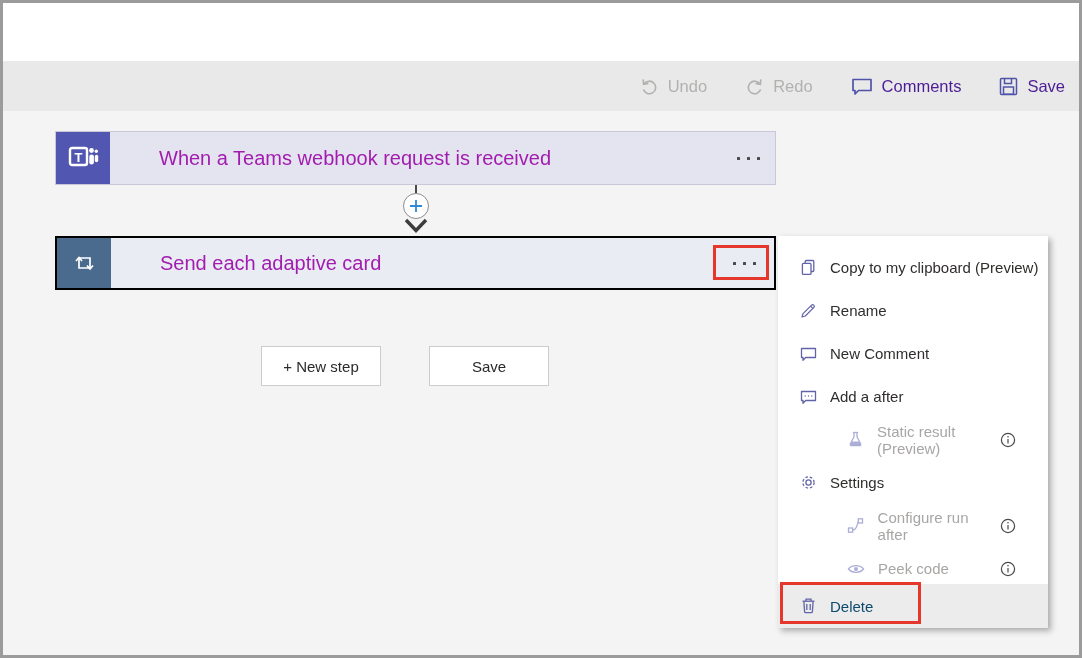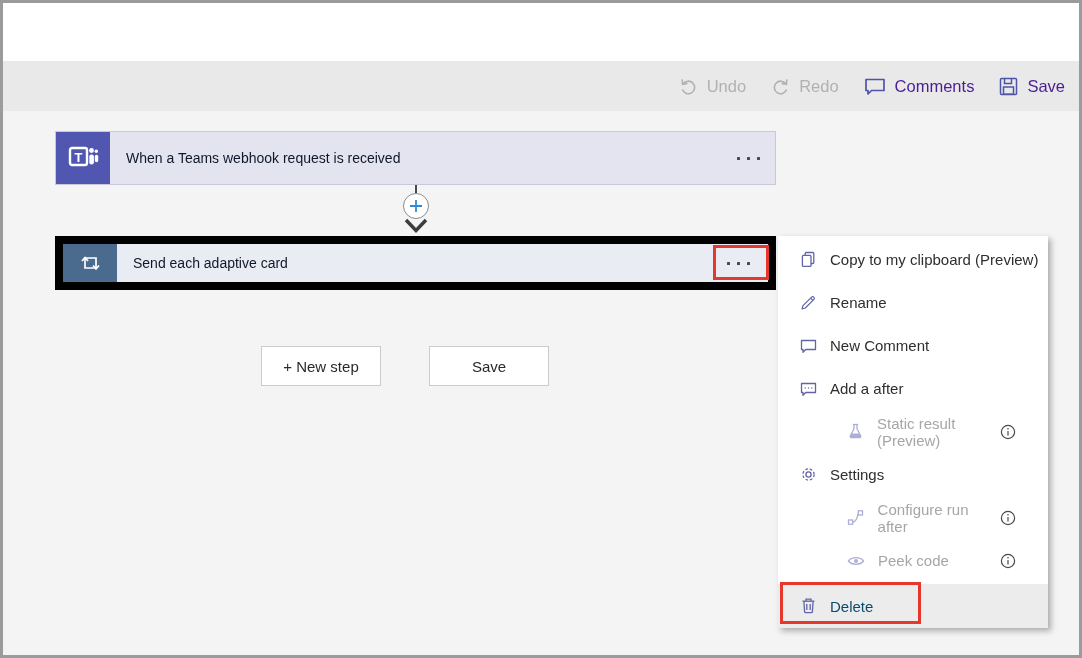--- a/index.html
+++ b/index.html
@@ -9,44 +9,44 @@
   #screen {
     position:relative; width:1082px; height:658px;
     border:3px solid #9b9b9b; background:#fff; overflow:hidden;
   }
 
   
   .topstrip { position:absolute; left:0; top:0; width:100%; height:58px; background:#fff; }
   .toolbar {
     position:absolute; left:0; top:58px; width:100%; height:50px;
     background:#e9e9e9; display:flex; align-items:center; justify-content:flex-end;
-    padding-right:14px; gap:25px;
+    padding-right:14px; gap:38px;
   }
   .tb-item { display:flex; align-items:center; gap:9px; font-size:16.5px; cursor:pointer; }
   .tb-item.disabled { color:#b3b1af; cursor:default; }
   .tb-item.enabled { color:#4c1d95; }
   .tb-item svg { display:block; }
 
   
   .canvas { position:absolute; left:0; top:108px; width:100%; height:544px; background:#f4f4f4; }
 
   
   .card {
     position:absolute; left:52px; width:721px; height:54px;
     display:flex; align-items:center; cursor:pointer;
   }
   .card-trigger { top:128px; background:#e4e4f0; border:1px solid #c8c8d8; }
-  .card-action  { top:233px; background:#e9edf3; border:8px solid #000000; }
+  .card-action  { top:233px; background:#e9edf3; border:2px solid #000000; }
   .card-icon {
     width:54px; height:100%; flex:0 0 54px;
     display:flex; align-items:center; justify-content:center;
   }
   .card-icon.teams { background:#5157b0; }
   .card-icon.loop  { background:#4a6b8d; }
-  .card-title { font-size:14px; color:#0f172a; padding-left:16px; }
+  .card-title { font-size:20px; color:#a21caf; padding-left:49px; }
 
   .ellipsis { position:absolute; top:0; height:100%; display:flex; align-items:center; gap:7px; cursor:pointer; }
   .ellipsis .dot { width:3px; height:3px; background:#4a4a4a; border-radius:0.5px; }
   .card-trigger .ellipsis { right:15px; }
   .card-action  .ellipsis { right:18px; }
 
   .highlight-box { position:absolute; border:3px solid #e5372b; pointer-events:none; }
   #hl-ellipsis { left:710px; top:242px; width:56px; height:35px; }
 
   
@@ -65,21 +65,21 @@
     display:flex; align-items:center; justify-content:center; cursor:pointer;
     font-family:inherit;
   }
   #btn-new-step { left:258px; }
   #btn-save-flow { left:426px; }
 
   
   .ctx-menu {
     position:absolute; left:775px; top:233px; width:270px; height:392px;
     background:#fff; box-shadow:3px 3px 6px rgba(0,0,0,0.3);
-    padding-top:2px;
+    padding-top:10px;
   }
   .menu-item {
     height:43px; display:flex; align-items:center; padding-left:21px;
     font-size:15px; color:#2f2e2d; cursor:pointer; position:relative;
   }
   .menu-item .mi-icon { width:18px; display:flex; justify-content:center; margin-right:13px; }
   .menu-item.disabled { color:#a8a6a4;margin-left:48px; }
   .info-badge { margin-left:auto; margin-right:32px; display:flex; cursor:pointer; }
   .delete-row {
     position:absolute; left:0; top:348px; width:270px; height:44px;

